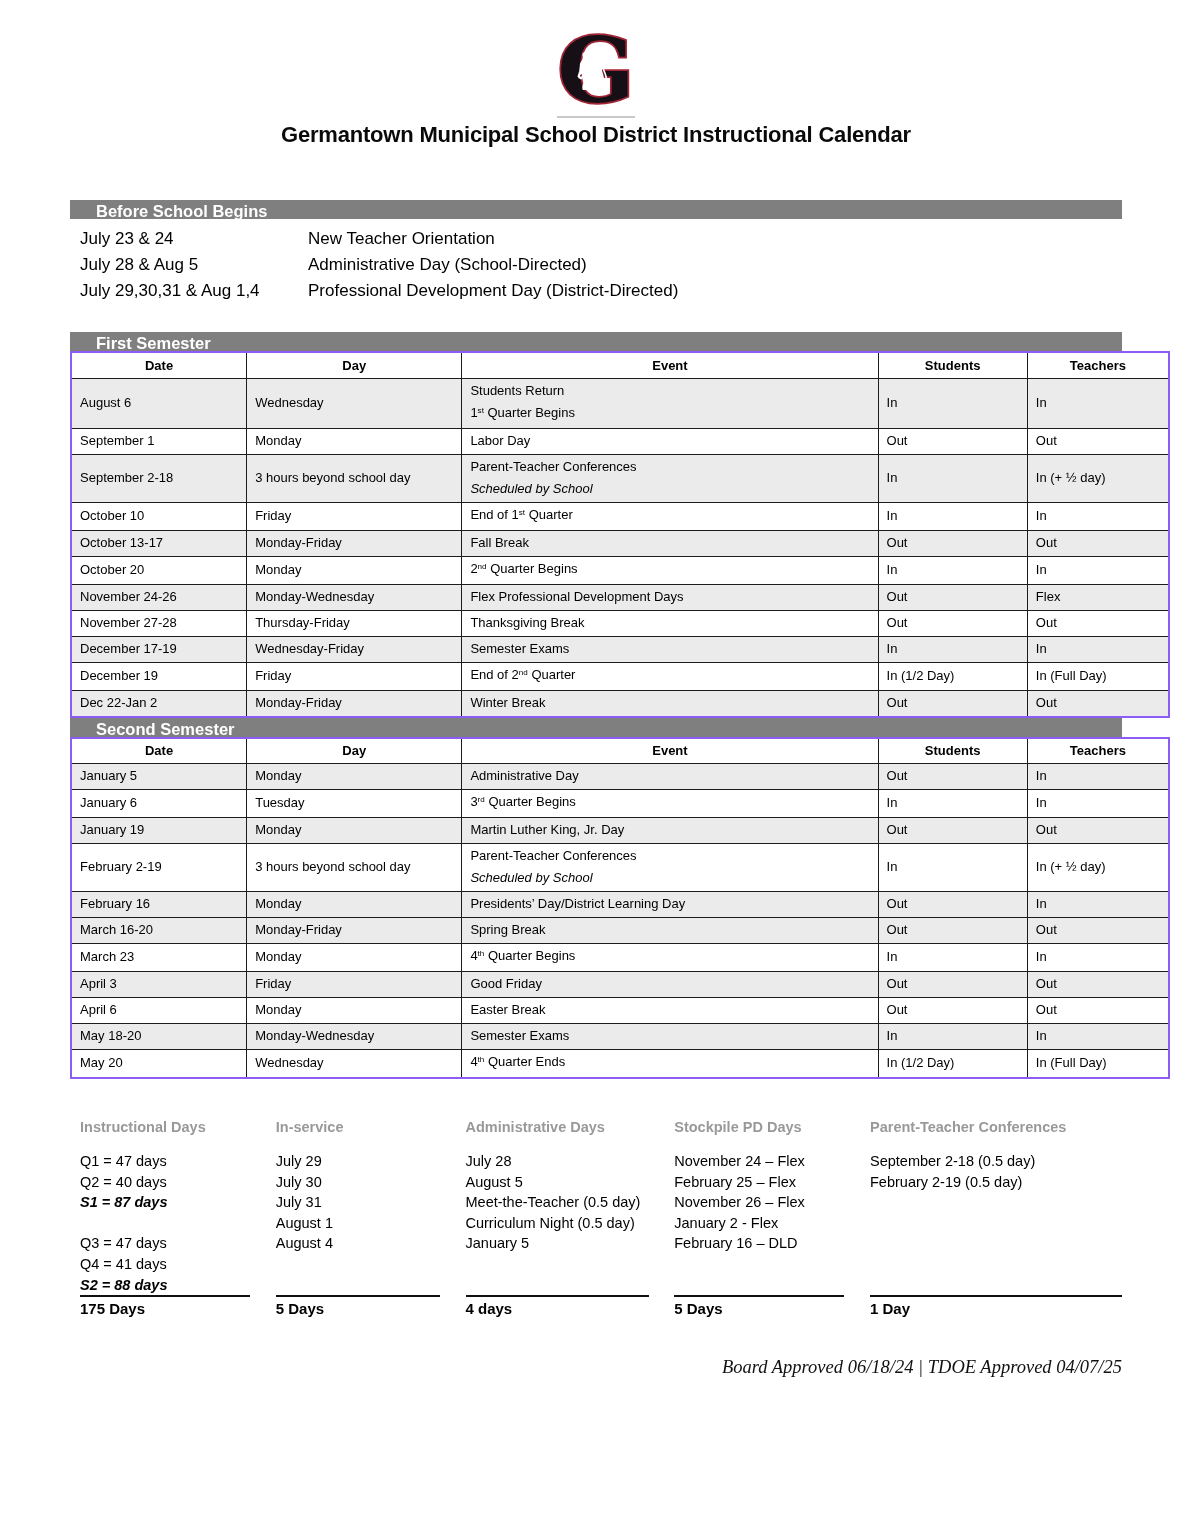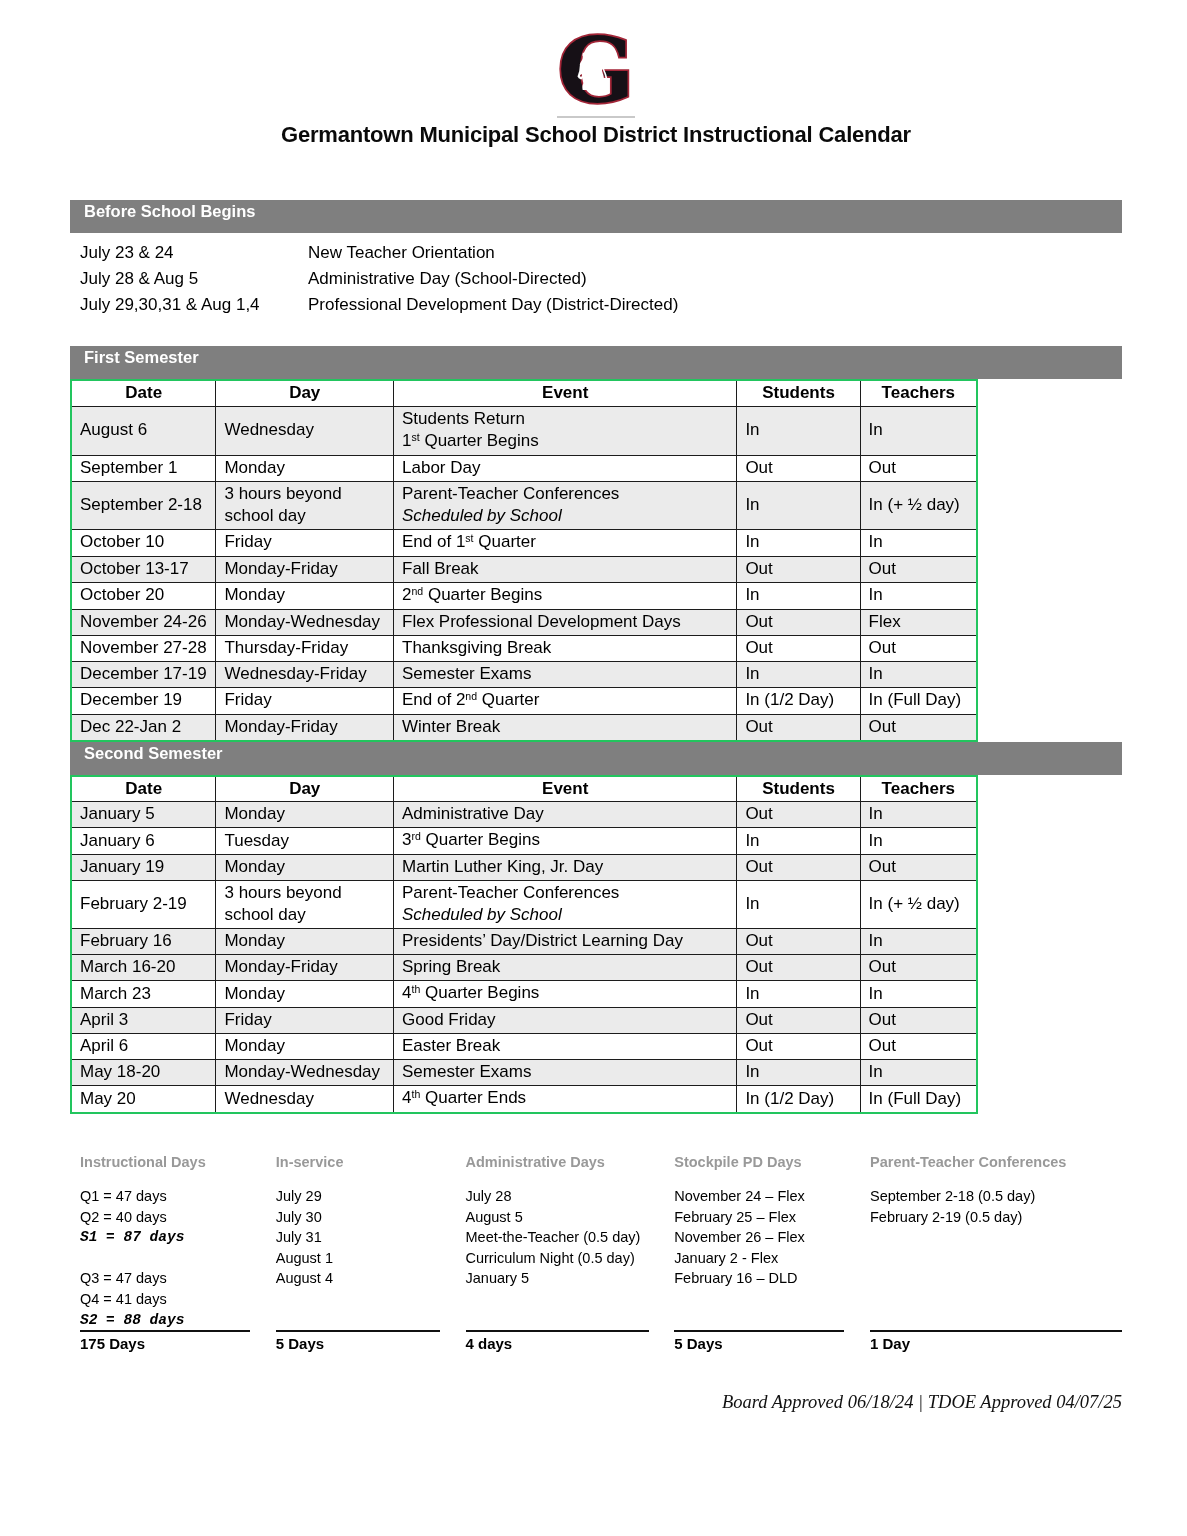--- a/index.html
+++ b/index.html
@@ -18,35 +18,35 @@
     margin-top:16px;line-height:34px;letter-spacing:.5px;
   }
   .doc-title{
     text-align:center;font-size:22px;font-weight:700;color:#0a0a0a;
     margin-top:2px;line-height:30px;letter-spacing:-0.2px;
   }
 
   
   .bar{
     background:var(--bar_gray,#7f7f7f);color:#fff;font-weight:700;
-    font-size:16.5px;line-height:23px;height:33px;padding-left:14px;
+    font-size:16.5px;line-height:23px;height:19px;padding-left:26px;
     box-sizing:border-box;
   }
   #bar-before{margin-top:50px;}
   #bar-first{margin-top:28px;}
 
   
   .bs-rows{font-size:17px;margin:7px 0 0 10px;}
   .bs-row{display:flex;line-height:26px;}
   .bs-date{width:228px;flex:0 0 228px;}
 
   
   table.sem{
-    width:908px;border-collapse:collapse;table-layout:fixed;
-    font-size:17px;border:2px solid #22c55e;
+    width:1100px;border-collapse:collapse;table-layout:fixed;
+    font-size:13px;border:2px solid #8b5cf6;
   }
   table.sem th,table.sem td{border:1.5px solid #1c1c1c;box-sizing:border-box;}
   table.sem th{font-weight:700;text-align:center;height:26px;padding:0;}
   table.sem td{padding:1px 6px 2px 8px;line-height:22px;vertical-align:middle;}
   tr.shade{background:var(--row_shade,#ebebeb);}
   .ev2.it{font-style:italic;}
   sup{font-size:62%;vertical-align:baseline;position:relative;top:-0.45em;}
 
   
   .summary{
@@ -55,21 +55,21 @@
   }
   .sum-col{flex:0 0 auto;}
   .sum-col:nth-child(1){width:170px;}
   .sum-col:nth-child(2){width:164px;}
   .sum-col:nth-child(3){width:183px;}
   .sum-col:nth-child(4){width:170px;}
   .sum-col:nth-child(5){width:252px;}
   .sum-header{color:var(--summary_header_gray,#999999);font-weight:700;
     line-height:20px;margin-bottom:14px;white-space:nowrap;}
   .sum-items{height:144px;line-height:20.6px;white-space:nowrap;}
-  .sum-item.em{font-weight:700;font-style:italic;font-family:Liberation Mono, monospace;}
+  .sum-item.em{font-weight:700;font-style:italic;}
   .sum-rule{border-top:2px solid #111;}
   .sum-total{font-weight:700;font-size:15px;padding-top:3px;}
 
   
   .footer{
     text-align:right;font-family:"Liberation Serif","DejaVu Serif",serif;
     font-style:italic;font-size:18.5px;margin-top:40px;color:#111;
   }
 </style>
 </head>

